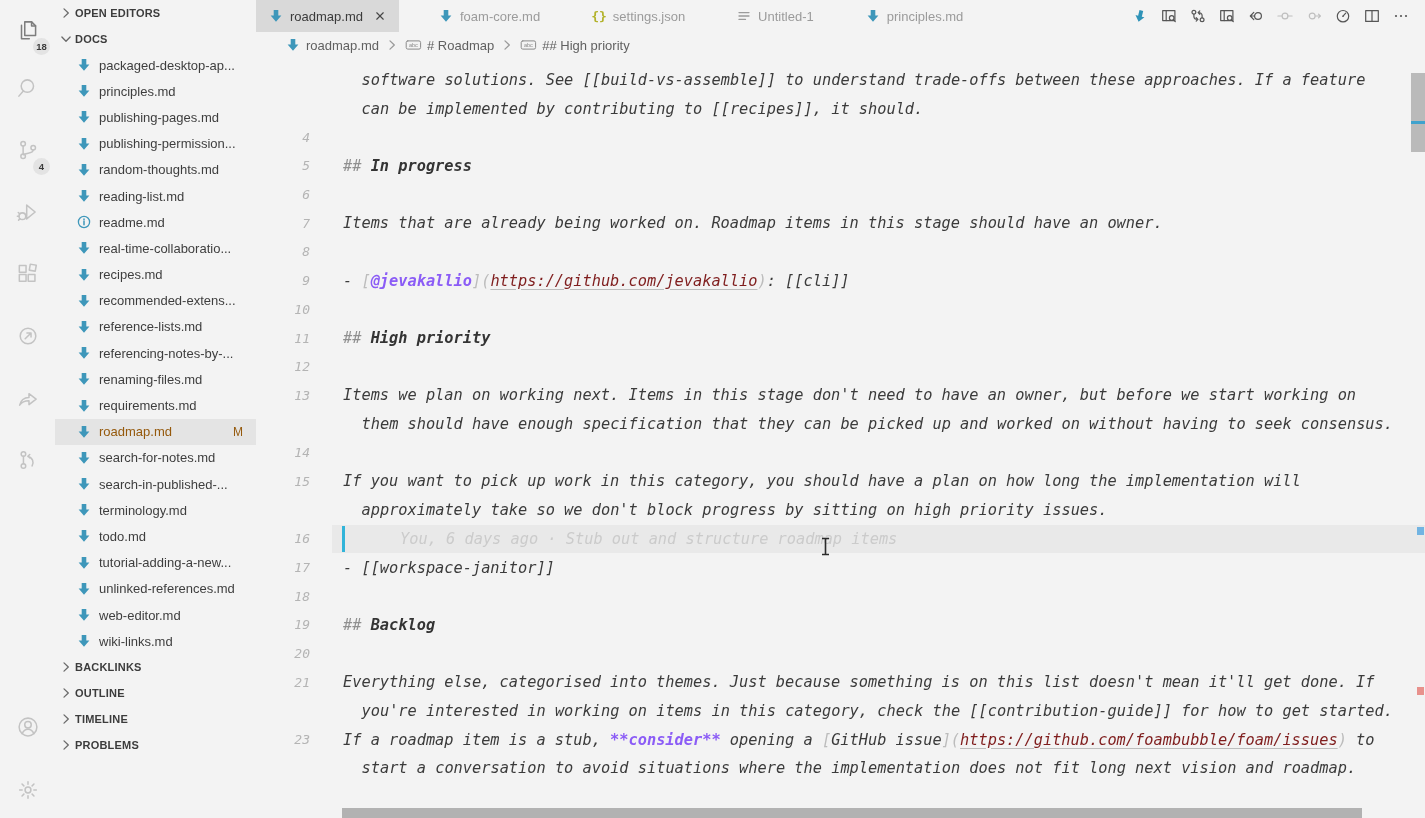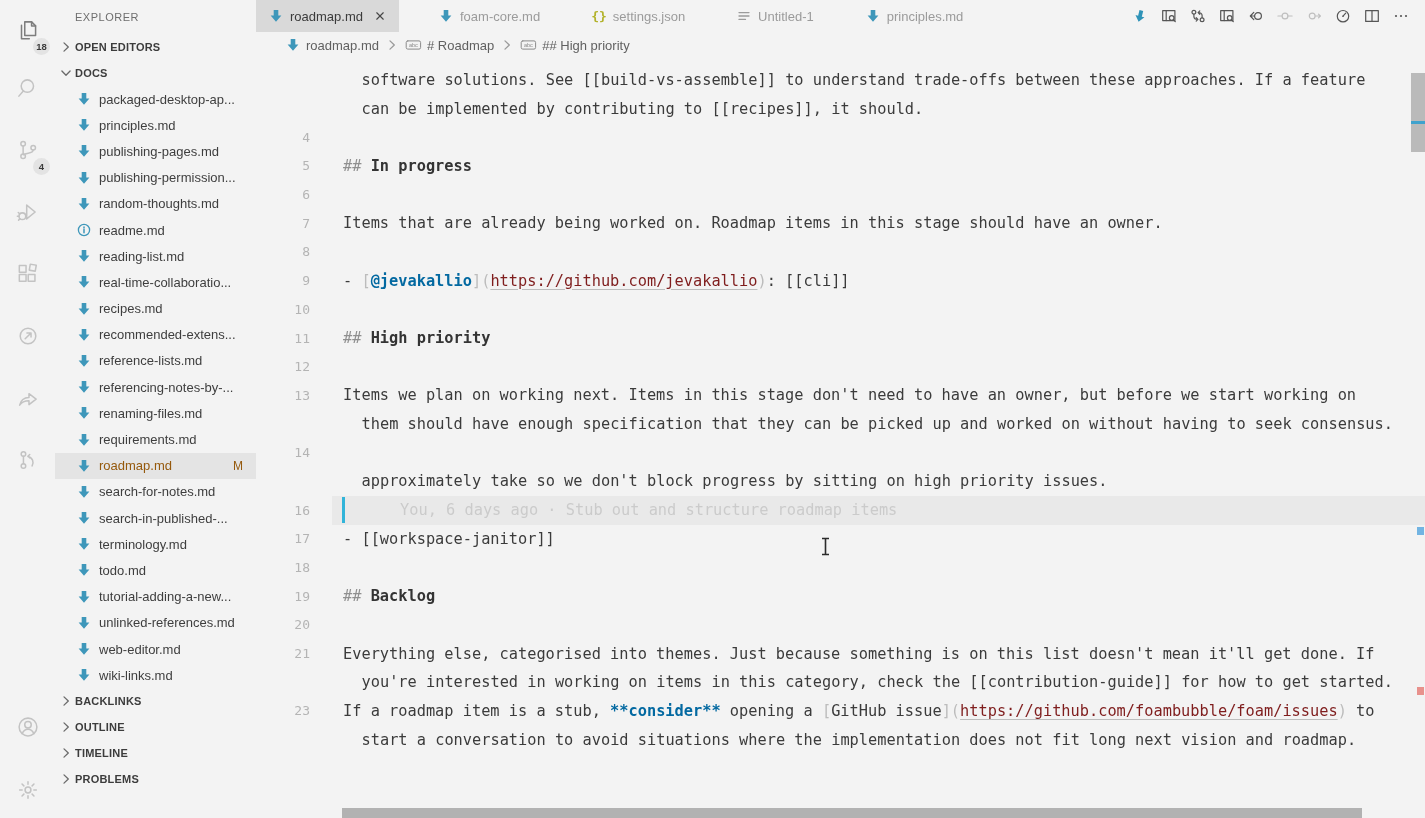--- a/index.html
+++ b/index.html
@@ -40,33 +40,33 @@
   .actions{margin-left:auto;display:flex;align-items:center;gap:13px;padding-right:16px;color:#565656;}
   .actions .aic{display:flex;color:#565656}
   .actions .aic.accent{color:#2f93b8}
   .actions .aic.disabled{color:#bfbfbf}
 
   .breadcrumbs{height:26px;display:flex;align-items:center;gap:5px;padding-left:29px;font-size:13px;color:#616161;}
   .breadcrumbs .fic{color:#3e97ba;display:flex}
   .bc-chev{color:#9a9a9a;display:flex}
   .bc-abc{color:#8a8a8a;display:flex}
 
-  .editor-body{position:absolute;top:58px;left:0;right:0;bottom:0;overflow:hidden;}
+  .editor-body{position:absolute;top:58px;left:0;right:0;bottom:0;overflow:hidden;font-style:italic;}
   #rows{margin-top:-21.2px;}
   .row{display:flex;height:28.7px;align-items:center;}
   .ln{width:54px;flex:none;text-align:right;font-family:"DejaVu Sans Mono",monospace;font-size:13px;color:#b4b4b4;}
   .body{flex:1;margin-left:22px;padding-left:11px;height:100%;display:flex;align-items:center;white-space:pre;
         font-family:"DejaVu Sans Mono",monospace;font-size:15.3px;color:#3b3b3b;position:relative;}
   .row.wrap .body{padding-left:29.5px;}
   .row.hl .body{background:#e9e9e9;}
   .s-p{color:#bcbcbc}
   .s-u{color:#7f1d1d;text-decoration:underline;text-underline-offset:3px;text-decoration-color:#bdbdbd}
   .s-h{color:#8f8f8f}
   .s-hb{font-weight:700;color:#343434}
-  .s-b{font-weight:700;color:#0369a1}
+  .s-b{font-weight:700;color:#8b5cf6}
   .s-g{color:#cbcbcb;margin-left:57px}
   .caret{position:absolute;left:10px;top:1.5px;bottom:1.5px;width:2.5px;background:#31b4d9;}
 
   
   .v-thumb{position:absolute;right:0;top:73px;width:14px;height:79px;background:#bababa;}
   .v-thumb .vis{position:absolute;left:0;right:0;top:48px;height:2.5px;background:#3fa2cd;}
   .ov-blue{position:absolute;right:1px;top:527px;width:7px;height:8px;background:#72b4e2;}
   .ov-red{position:absolute;right:1px;top:687px;width:7px;height:8px;background:#e8918c;}
   .h-thumb{position:absolute;left:86px;bottom:0;width:1020px;height:10px;background:#b2b2b2;}
   .mouse{position:absolute;left:564px;top:537px;pointer-events:none;}
@@ -167,21 +167,20 @@
             <svg class="ic24" viewBox="0 0 24 24" fill="none" stroke="currentColor" stroke-width="1.4" stroke-linecap="round" stroke-linejoin="round">
               <circle cx="12" cy="12" r="2.7"></circle>
               <path d="M12 4.3v2.3M12 17.4v2.3M4.3 12h2.3M17.4 12h2.3M6.5 6.5l1.7 1.7M15.8 15.8l1.7 1.7M17.5 6.5l-1.7 1.7M8.2 15.8l-1.7 1.7"></path>
             </svg>
           </span>
         </div>
       </div>
   </div>
 
   <div class="sidebar">
-    <div class="sb-title">EXPLORER</div>
     <div class="sb-header">
       <span class="chev">
           <svg class="ic16" viewBox="0 0 16 16" fill="none" stroke="currentColor" stroke-width="1.3" stroke-linecap="round" stroke-linejoin="round">
             <path d="M6 3.9 10.3 8 6 12.1"></path>
           </svg>
         </span>
       <span>OPEN EDITORS</span>
     </div>
     <div class="sb-header">
       <span class="chev">
@@ -227,34 +226,34 @@
         <div class="file-row">
           <span class="fic">
             <svg class="ic16" viewBox="0 0 16 16">
               <path d="M8 13.8 2.6 7.4h3.1V1.9h4.6v5.5h3.1z" fill="currentColor"></path>
             </svg>
           </span>
           <span>random-thoughts.md</span>
         </div>
         <div class="file-row">
           <span class="fic">
+            <svg class="ic16" viewBox="0 0 16 16">
+              <path d="M8 13.8 2.6 7.4h3.1V1.9h4.6v5.5h3.1z" fill="currentColor"></path>
+            </svg>
+          </span>
+          <span>reading-list.md</span>
+        </div>
+        <div class="file-row">
+          <span class="fic">
             <svg class="ic16" viewBox="0 0 16 16" fill="none" stroke="currentColor" stroke-width="1.3" stroke-linecap="round" stroke-linejoin="round">
               <circle cx="8" cy="8" r="5.6"></circle>
               <path d="M8 7.3v3.4M8 4.9v.8" stroke-width="1.5"></path>
             </svg>
           </span>
           <span>readme.md</span>
-        </div>
-        <div class="file-row">
-          <span class="fic">
-            <svg class="ic16" viewBox="0 0 16 16">
-              <path d="M8 13.8 2.6 7.4h3.1V1.9h4.6v5.5h3.1z" fill="currentColor"></path>
-            </svg>
-          </span>
-          <span>reading-list.md</span>
         </div>
         <div class="file-row">
           <span class="fic">
             <svg class="ic16" viewBox="0 0 16 16">
               <path d="M8 13.8 2.6 7.4h3.1V1.9h4.6v5.5h3.1z" fill="currentColor"></path>
             </svg>
           </span>
           <span>real-time-collaboratio...</span>
         </div>
         <div class="file-row">
@@ -623,20 +622,24 @@
             <span class="body"><span class="s-t">Items we plan on working next. Items in this stage don't need to have an owner, but before we start working on</span></span>
           </div>
           <div class="row wrap">
             <span class="ln"></span>
             <span class="body"><span class="s-t">them should have enough specification that they can be picked up and worked on without having to seek consensus.</span></span>
           </div>
           <div class="row">
             <span class="ln">14</span>
             <span class="body"></span>
           </div>
+          <div class="row">
+            <span class="ln">15</span>
+            <span class="body"><span class="s-t">If you want to pick up work in this category, you should have a plan on how long the implementation will</span></span>
+          </div>
           <div class="row wrap">
             <span class="ln"></span>
             <span class="body"><span class="s-t">approximately take so we don't block progress by sitting on high priority issues.</span></span>
           </div>
           <div class="row hl">
             <span class="ln">16</span>
             <span class="body"><span class="caret"></span><span class="s-g">You, 6 days ago · Stub out and structure roadmap items</span></span>
           </div>
           <div class="row">
             <span class="ln">17</span>

